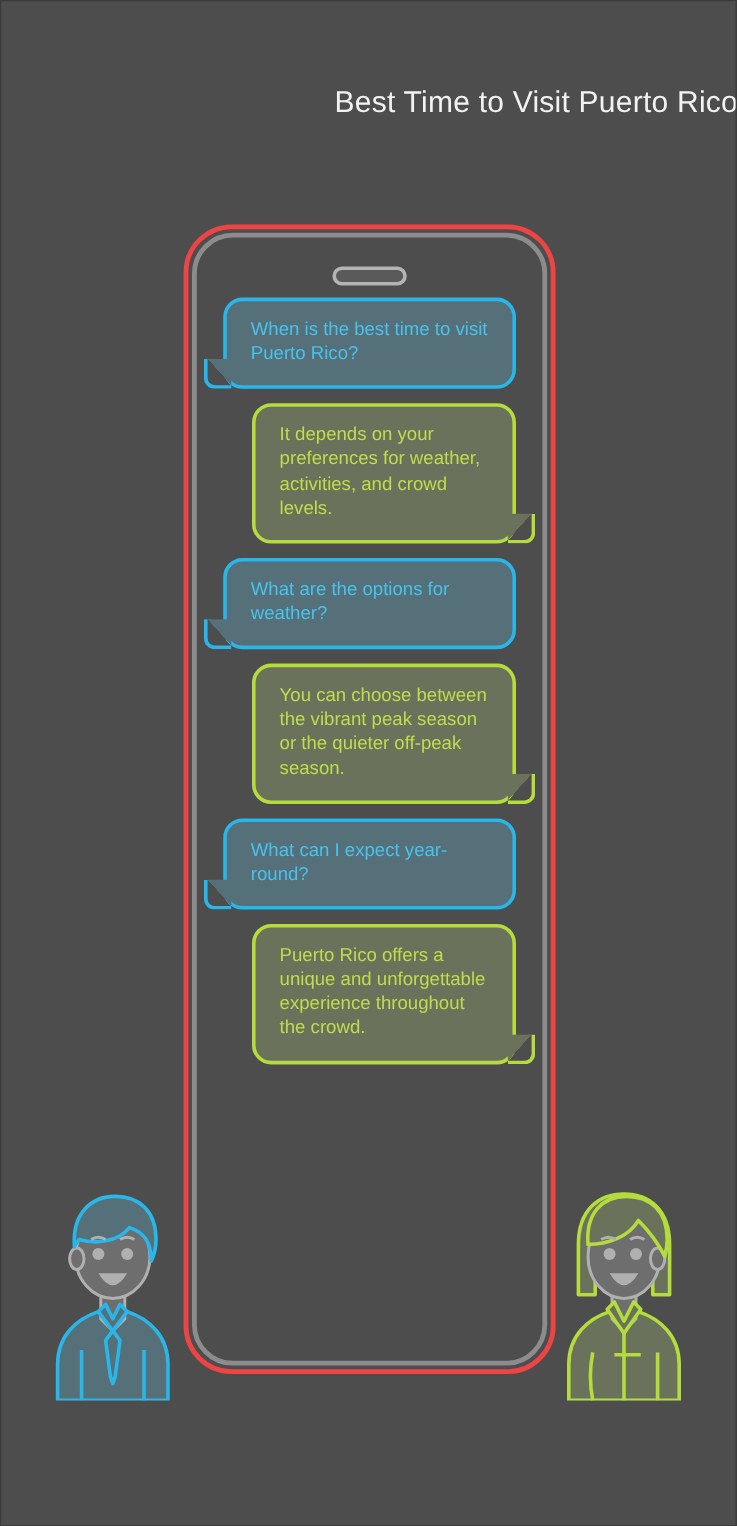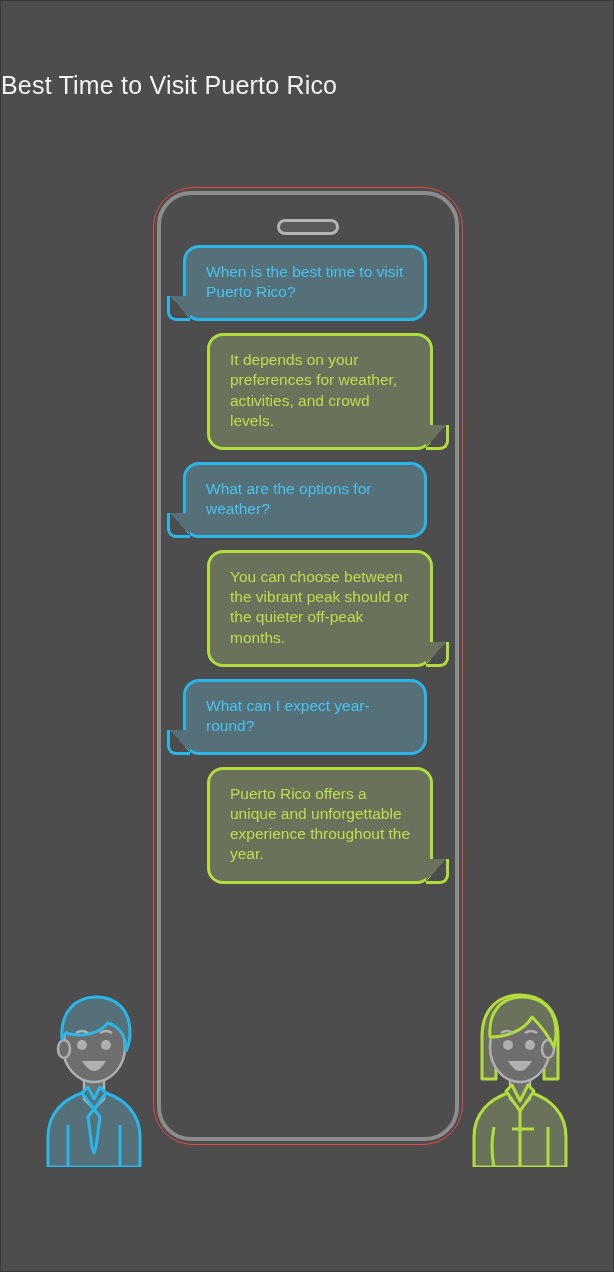--- a/index.html
+++ b/index.html
@@ -16,35 +16,35 @@
     position: relative;
     border: 1px solid #3a3a3a;
   }
 
   
   .page-title {
     position: absolute;
     top: 70px;
     left: 0;
     width: 614px;
-    text-align: left;
+    text-align: right;
     color: #f2f2f2;
     font-size: 25px;
     font-weight: 500;
     letter-spacing: .2px;
   }
 
   
   .phone-frame {
     position: absolute;
     left: 152px;
     top: 186px;
     width: 310px;
     height: 958px;
-    border: 1px solid #ef4444;
+    border: 4px solid #ef4444;
     border-radius: 40px;
     background: transparent;
   }
   .phone-inner {
     position: absolute;
     left: 3px;
     top: 3px;
     right: 3px;
     bottom: 3px;
     border: 4px solid #8c8c8c;
@@ -153,27 +153,27 @@
         <div class="bubble-row user">
           <div class="bubble user">When is the best time to visit Puerto Rico?</div>
         </div>
         <div class="bubble-row bot">
           <div class="bubble bot">It depends on your preferences for weather, activities, and crowd levels.</div>
         </div>
         <div class="bubble-row user">
           <div class="bubble user">What are the options for weather?</div>
         </div>
         <div class="bubble-row bot">
-          <div class="bubble bot">You can choose between the vibrant peak should or the quieter off-peak months.</div>
+          <div class="bubble bot">You can choose between the vibrant peak season or the quieter off-peak season.</div>
         </div>
         <div class="bubble-row user">
           <div class="bubble user">What can I expect year-round?</div>
         </div>
         <div class="bubble-row bot">
-          <div class="bubble bot">Puerto Rico offers a unique and unforgettable experience throughout the year.</div>
+          <div class="bubble bot">Puerto Rico offers a unique and unforgettable experience throughout the crowd.</div>
         </div>
       </div>
   </div>
 </div>
 
 <div class="avatar avatar-left">
   <svg viewBox="0 0 104 180" xmlns="http://www.w3.org/2000/svg">
 
     <path d="M6 180 V150 C6 126 22 112 40 106 L52 118 L64 106 C82 112 98 126 98 150 V180 Z" fill="#56707a" stroke="#29b6e8" stroke-width="3" stroke-linejoin="round"></path>
 

